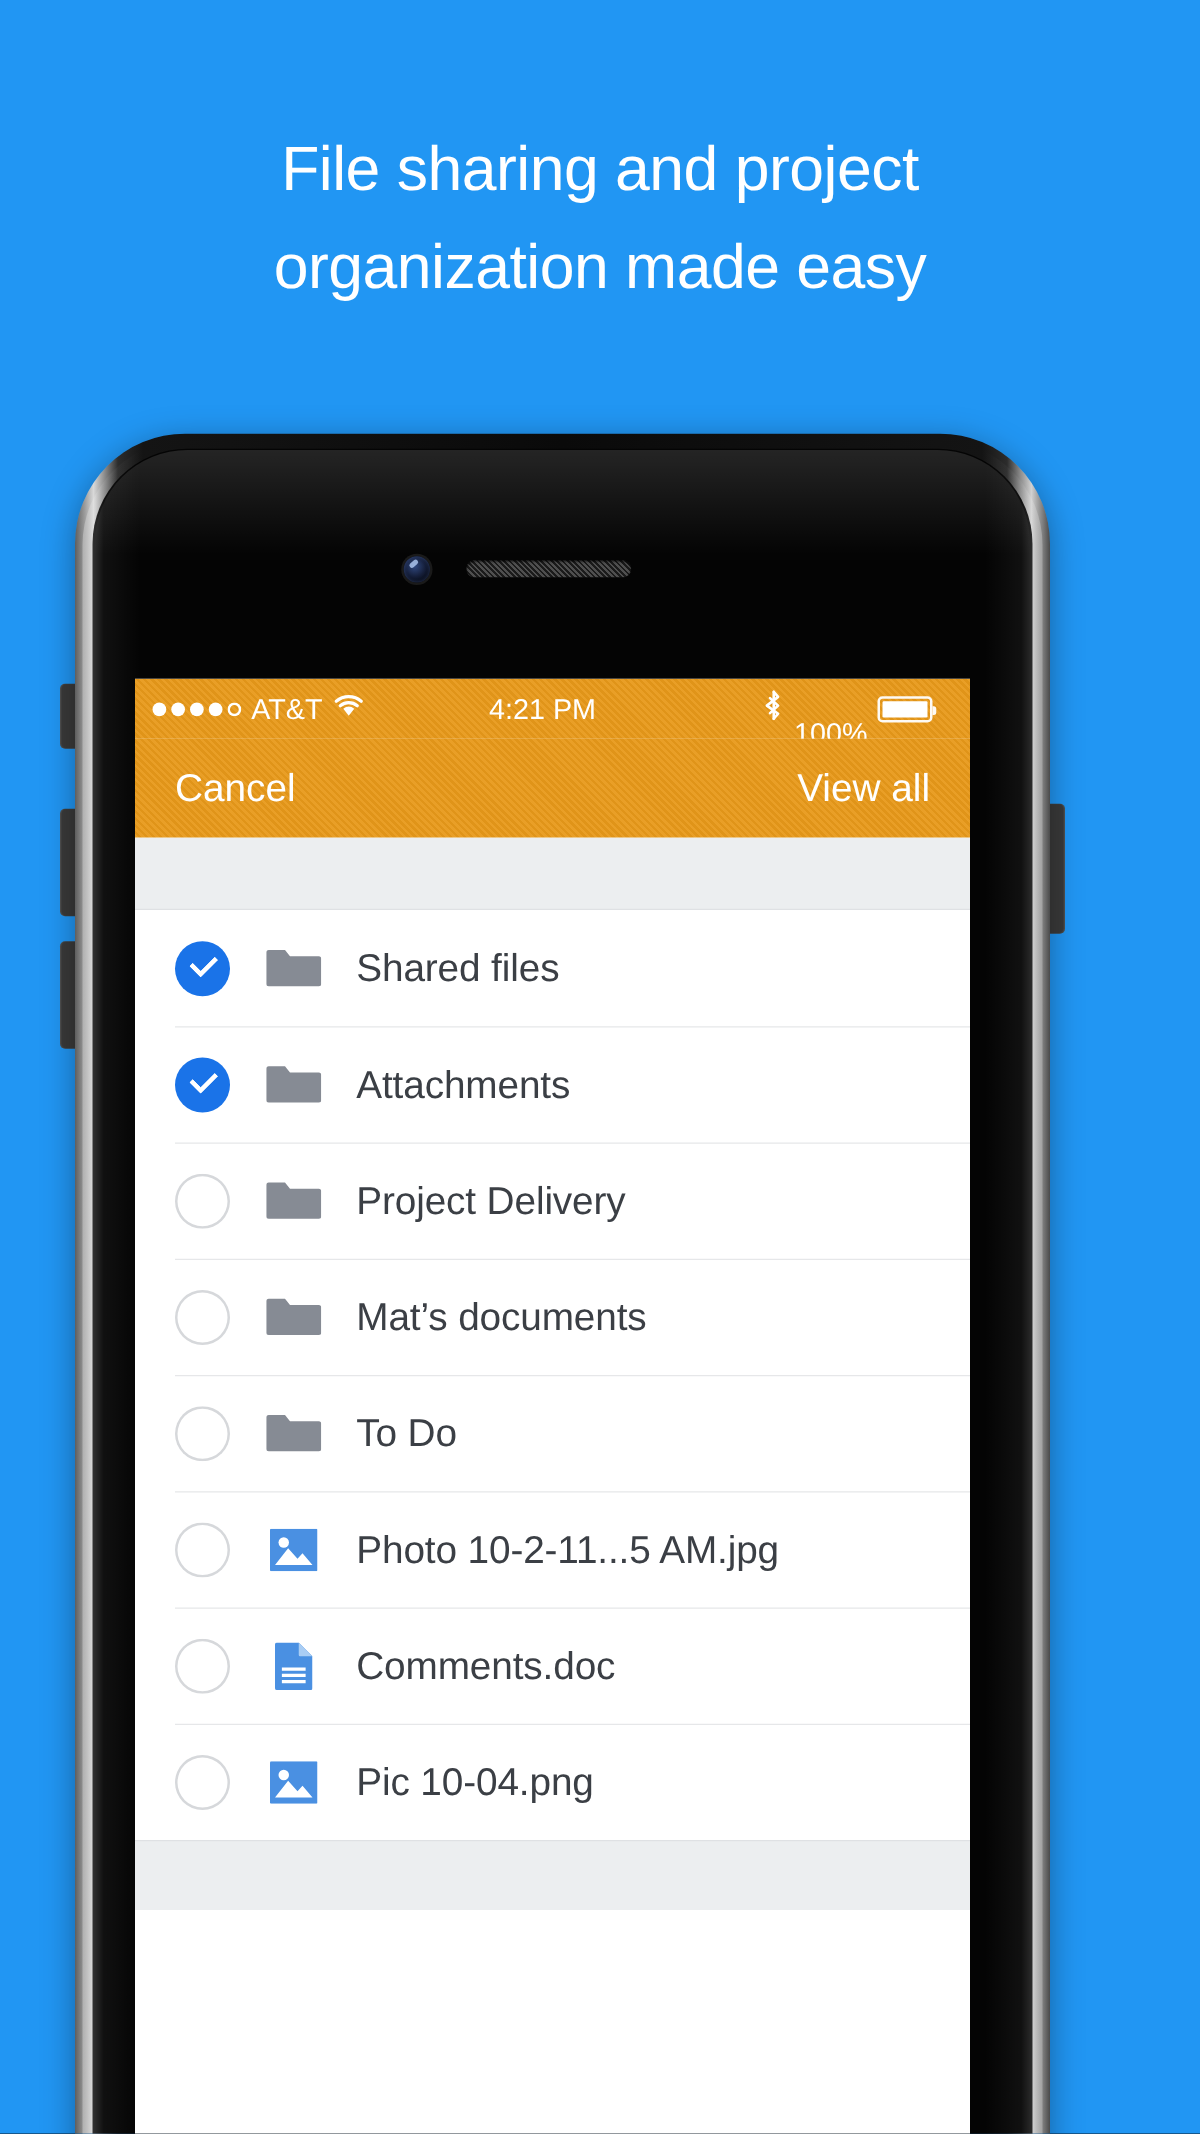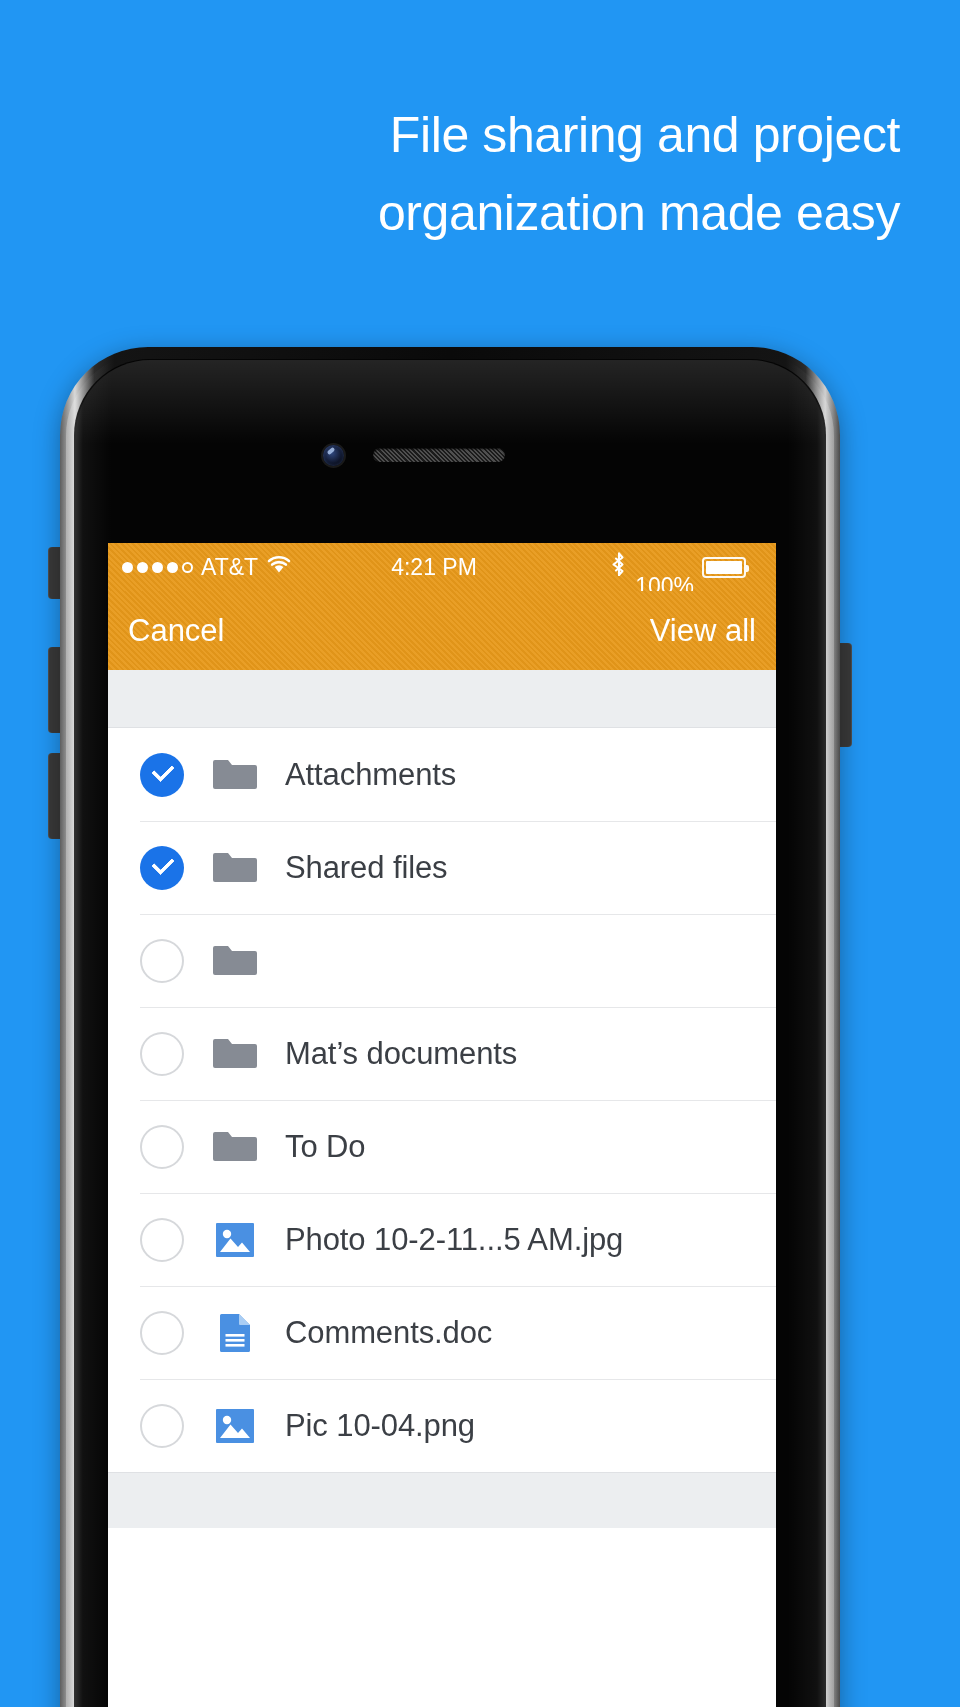--- a/index.html
+++ b/index.html
@@ -17,21 +17,21 @@
     background: #2196f3;
     font-family: "Liberation Sans", sans-serif;
   }
 
   
   .headline {
     position: absolute;
     top: 96px;
     left: 0;
     width: 960px;
-    text-align: right;
+    text-align: center;
     color: #ffffff;
     font-size: 50px;
     line-height: 78px;
     font-weight: 400;
     letter-spacing: -0.4px;
     padding: 0 60px;
   }
   .headline .ln { display: block; }
 
   
@@ -185,21 +185,21 @@
   
   .navbar {
     position: relative;
     height: 79px;
     background: #e8991a;
     background-image:
       repeating-linear-gradient(45deg, rgba(255,255,255,0.055) 0 2px, rgba(0,0,0,0.035) 2px 4px);
     display: flex;
     align-items: center;
     color: #ffffff;
-    padding: 0 20px;
+    padding: 0 32px;
   }
   .nav-left, .nav-right { flex: 1; font-size: 31px; font-weight: 400; }
   .nav-right { text-align: right; }
   .nav-title { flex: 0 0 auto; font-size: 31px; }
 
   
   .gray-band {
     height: 58px;
     background: #eceef0;
     border-bottom: 1px solid #dfe1e4;
@@ -336,40 +336,41 @@
 
       <div class="list">
 
         <div class="row">
           <span class="check on"></span>
           <span class="ficon">
             <svg width="44" height="36" viewBox="0 0 44 36">
                 <path d="M0 5a2 2 0 0 1 2-2h13l4 5h23a2 2 0 0 1 2 2v20a2 2 0 0 1-2 2H2a2 2 0 0 1-2-2z" fill="#868b94"></path>
               </svg>
           </span>
-          <span class="rname">Attachments</span>
+          <span class="rname">Shared files</span>
         </div>
 
         <div class="row">
           <span class="check on"></span>
           <span class="ficon">
             <svg width="44" height="36" viewBox="0 0 44 36">
                 <path d="M0 5a2 2 0 0 1 2-2h13l4 5h23a2 2 0 0 1 2 2v20a2 2 0 0 1-2 2H2a2 2 0 0 1-2-2z" fill="#868b94"></path>
               </svg>
           </span>
-          <span class="rname">Shared files</span>
+          <span class="rname">Attachments</span>
         </div>
 
         <div class="row">
           <span class="check off"></span>
           <span class="ficon">
             <svg width="44" height="36" viewBox="0 0 44 36">
                 <path d="M0 5a2 2 0 0 1 2-2h13l4 5h23a2 2 0 0 1 2 2v20a2 2 0 0 1-2 2H2a2 2 0 0 1-2-2z" fill="#868b94"></path>
               </svg>
           </span>
+          <span class="rname">Project Delivery</span>
         </div>
 
         <div class="row">
           <span class="check off"></span>
           <span class="ficon">
             <svg width="44" height="36" viewBox="0 0 44 36">
                 <path d="M0 5a2 2 0 0 1 2-2h13l4 5h23a2 2 0 0 1 2 2v20a2 2 0 0 1-2 2H2a2 2 0 0 1-2-2z" fill="#868b94"></path>
               </svg>
           </span>
           <span class="rname">Mat’s documents</span>

